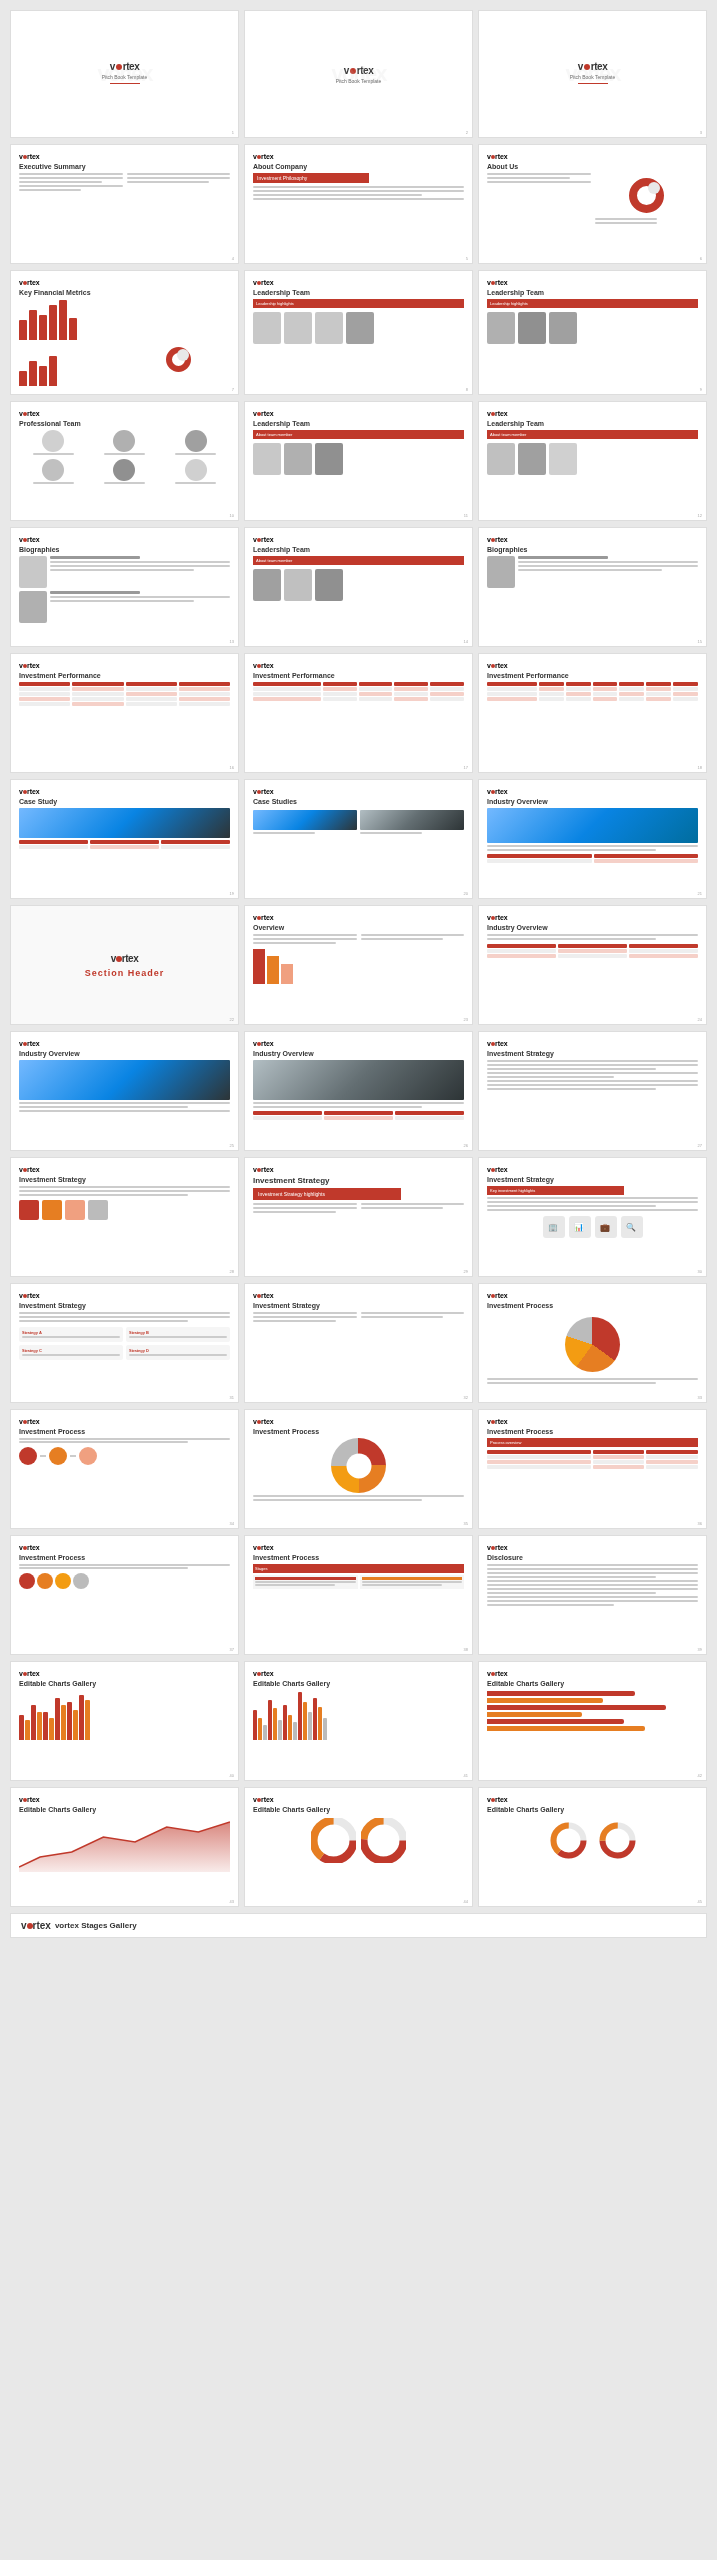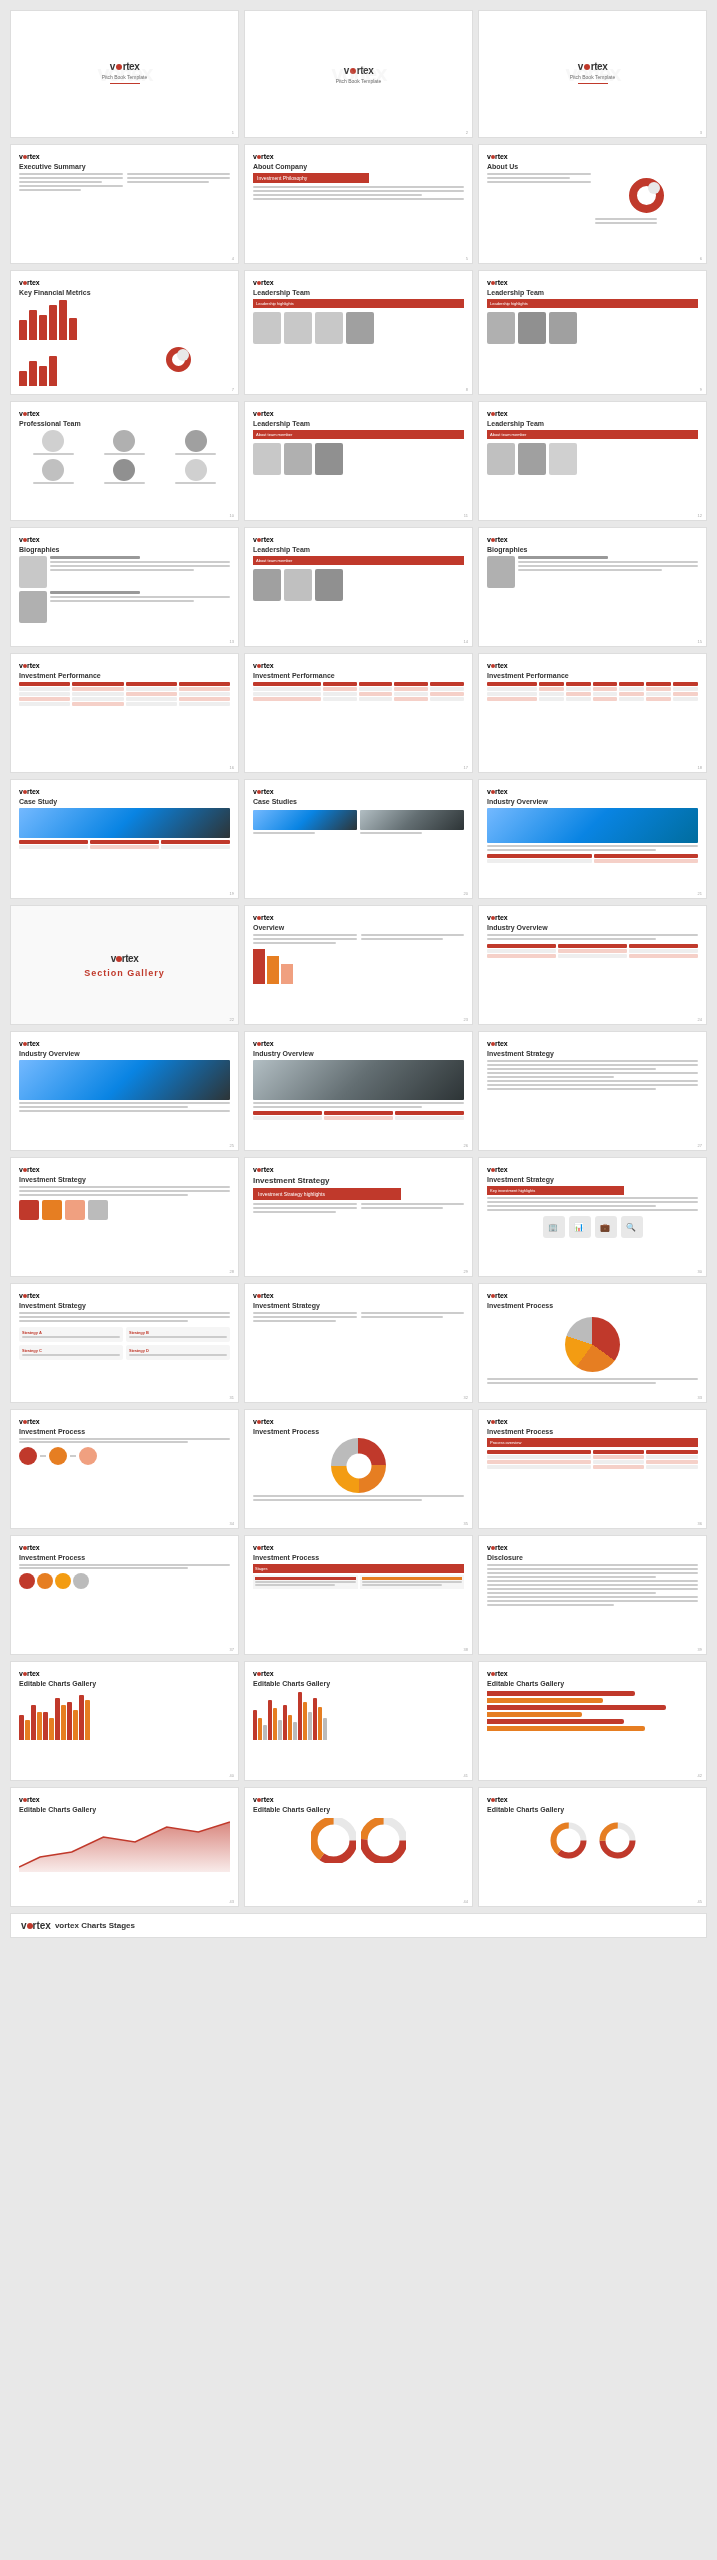--- a/index.html
+++ b/index.html
@@ -697,21 +697,21 @@
       <div class="page-num">21</div>
     </div>
   </div>
 
   <div class="row">
     <div class="slide" style="display:flex;align-items:center;justify-content:center;min-height:110px;background:#f9f9f9;">
       <div style="text-align:center;">
         <div style="font-size:10px;font-weight:bold;color:#333;letter-spacing:-0.5px;">
           v<span style="display:inline-block;width:6px;height:6px;background:#c0392b;border-radius:50%;vertical-align:middle;"></span>rtex
         </div>
-        <div style="font-size:9px;color:#c0392b;font-weight:bold;letter-spacing:1px;margin-top:4px;">Section Gallery</div>
+        <div style="font-size:9px;color:#c0392b;font-weight:bold;letter-spacing:1px;margin-top:4px;">Section Header</div>
       </div>
       <div class="page-num">22</div>
     </div>
     <div class="slide">
       <div class="slide-logo">
         <span style="font-size:7px;font-weight:bold;">v<span style="display:inline-block;width:4px;height:4px;background:#c0392b;border-radius:50%;vertical-align:middle;"></span>rtex</span>
       </div>
       <div class="slide-title">Overview</div>
       <div class="two-col">
         <div class="col-half">
@@ -1245,17 +1245,17 @@
           </svg>
         </div>
       </div>
       <div class="page-num">45</div>
     </div>
   </div>
 
   <div class="gallery-title-banner">
     <div style="display:flex;align-items:center;gap:4px;">
       <span style="font-size:10px;font-weight:bold;color:#333;">v<span style="display:inline-block;width:6px;height:6px;background:#c0392b;border-radius:50%;vertical-align:middle;"></span>rtex</span>
-      <span class="gallery-title-text">vortex Charts Stages</span>
+      <span class="gallery-title-text">vortex Stages Gallery</span>
     </div>
   </div>
 
 </div>
 
 </body></html>

